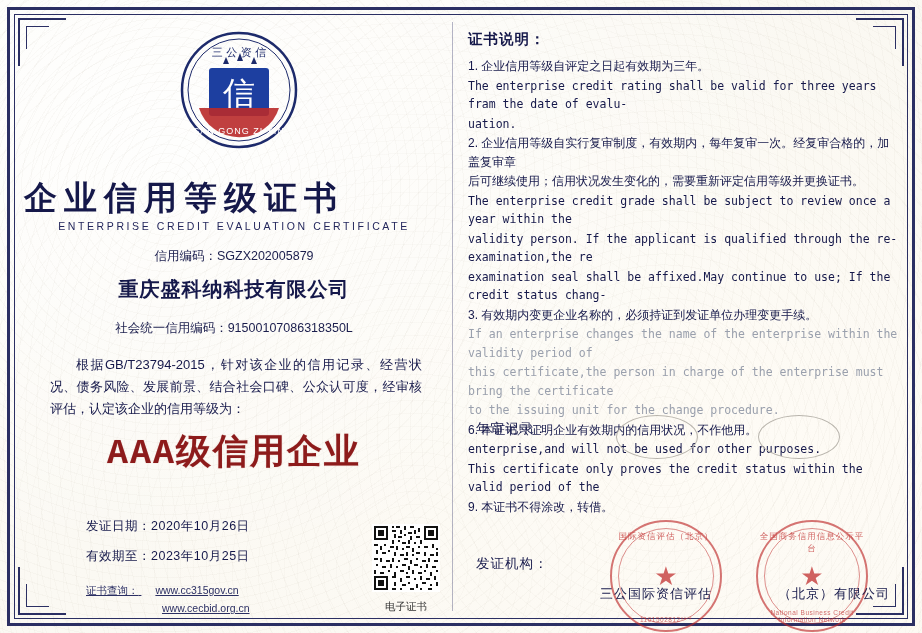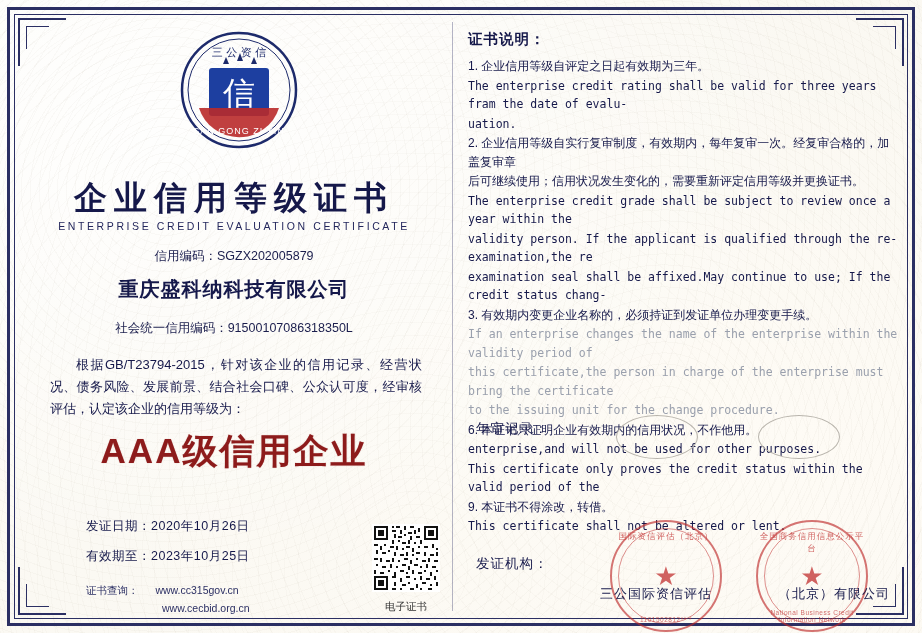--- a/index.html
+++ b/index.html
@@ -55,21 +55,21 @@
     position:absolute;left:452px;top:22px;width:0;height:589px;
     border-left:1px solid rgba(43,47,99,0.35);
   }
 
   
   #left{position:absolute;left:24px;top:24px;width:420px;height:585px;}
 
   #emblem{position:absolute;left:155px;top:6px;width:120px;height:120px;}
 
   #title-cn{
-    position:absolute;left:0;top:152px;width:420px;text-align:center;
+    position:absolute;left:0;top:152px;width:420px;
     font-family:"DejaVu Serif", serif;
     font-size:33px;font-weight:bold;letter-spacing:7px;
     color:#15184a;white-space:nowrap;
   }
   #title-en{
     position:absolute;left:0;top:196px;width:420px;text-align:center;
     font-family:"Liberation Sans", sans-serif;
     font-size:10.5px;letter-spacing:2.6px;color:#23265c;white-space:nowrap;
   }
   #title-rule{
@@ -89,32 +89,32 @@
     position:absolute;left:0;top:296px;width:420px;text-align:center;
     font-size:12.5px;color:#1b1e4d;
   }
   #body-text{
     position:absolute;left:26px;top:330px;width:372px;
     font-size:13px;line-height:22px;color:#15184a;text-align:justify;
     text-indent:26px;
   }
   #grade{
     position:absolute;left:0;top:404px;width:420px;text-align:center;
-    font-family:Liberation Sans, sans-serif;
+    font-family:Liberation Mono, monospace;
     font-size:35px;font-weight:bold;letter-spacing:2px;
     color:#8d1b1b;
     text-shadow:0 0 1px rgba(141,27,27,0.4);
   }
   .left-line{
     position:absolute;left:62px;font-size:12.5px;color:#15184a;letter-spacing:0.5px;
   }
   #issue-date{top:494px;}
   #valid-until{top:524px;}
   .query-line{
-    position:absolute;left:62px;font-size:10.5px;color:#2b2f63;
+    position:absolute;left:62px;font-size:10.5px;color:#2b2f63;text-decoration:underline;
   }
   #q1{top:560px;}
   #q2{top:578px;}
 
   #qr{
     position:absolute;left:348px;top:500px;width:68px;height:68px;
     background:#ffffff;
   }
   #qr-label{
     position:absolute;left:340px;top:576px;width:84px;text-align:center;
@@ -353,21 +353,20 @@
     <div class="note">validity person. If the applicant is qualified through the re-examination,the re</div>
     <div class="note">examination seal shall be affixed.May continue to use; If the credit status chang-</div>
     <div class="note cn">3. 有效期内变更企业名称的，必须持证到发证单位办理变更手续。</div>
     <div class="note faded">If an enterprise changes the name of the enterprise within the validity period of</div>
     <div class="note faded">this certificate,the person in charge of the enterprise must bring the certificate</div>
     <div class="note faded">to the issuing unit for the change procedure.</div>
     <div class="note cn">6. 本证书只证明企业有效期内的信用状况，不作他用。</div>
     <div class="note">enterprise,and will not be used for other purposes.</div>
     <div class="note">This certificate only proves the credit status within the valid period of the</div>
     <div class="note cn">9. 本证书不得涂改，转借。</div>
-    <div class="note">This certificate shall not be altered or lent.</div>
 
     <div id="annual-label">年审记录：</div>
     <div class="annual-oval" id="oval1"></div>
     <div class="annual-oval" id="oval2"></div>
 
     <div id="issuer-label">发证机构：</div>
 
     <div class="seal" id="seal1">
       <div class="ring"></div>
       <div class="seal-top">国际资信评估（北京）</div>

